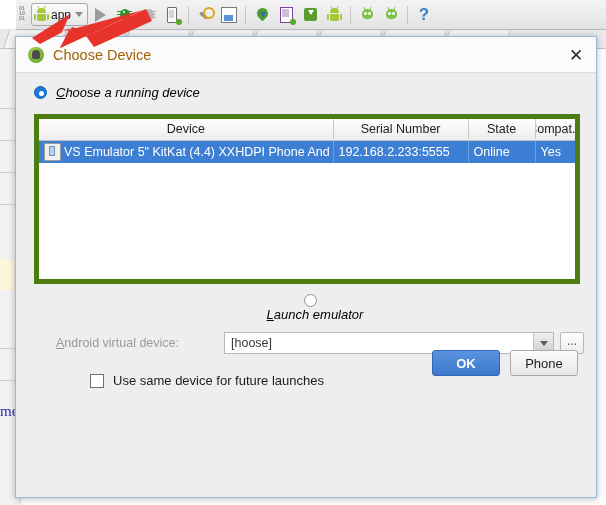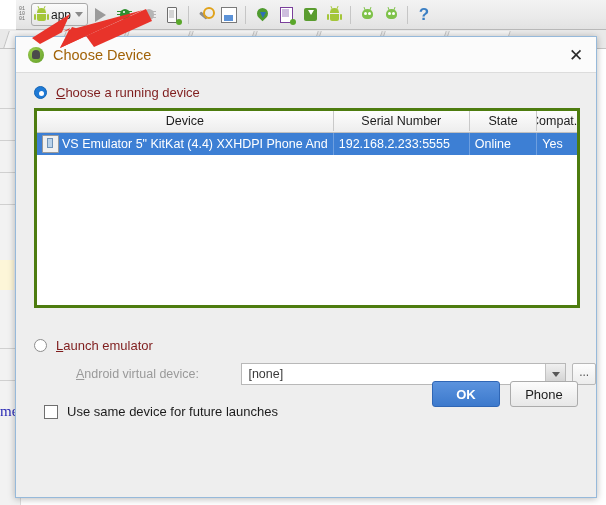--- a/index.html
+++ b/index.html
@@ -198,26 +198,26 @@
     width: 13px; height: 13px; border-radius: 50%;
     border: 1px solid #8d8d8d; background: #fff;
     box-sizing: border-box; position: relative; margin-right: 9px;
     flex: 0 0 auto;
   }
   .radio.sel { background: #1e7ad6; border-color: #1565b5; }
   .radio.sel::after {
     content:''; position:absolute; left:4px; top:4px; width:5px; height:5px;
     border-radius:50%; background:#fff;
   }
-  .radio-label { font-size: 13px; color: #7f1d1d; }
+  .radio-label { font-size: 13px; color: #000000; font-style: italic; }
   .mnem { text-decoration: underline; }
 
   .table-wrap {
-    margin: 2px 18px 0 18px; width: 546px; height: 200px;
-    border: 3px solid #4d7c0f; background: #fff; box-sizing: border-box;
+    margin: 8px 18px 0 18px; width: 546px; height: 170px;
+    border: 5px solid #4d7c0f; background: #fff; box-sizing: border-box;
     position: relative; overflow: hidden;
   }
   .thead { display: flex; height: 21px; background: linear-gradient(to bottom,#fdfdfd,#ededed); border-bottom: 1px solid #c0c0c0; }
   .th {
     display: flex; align-items: center; justify-content: center;
     font-size: 12.5px; color: #1c1c1c; border-right: 1px solid #c9c9c9;
     box-sizing: border-box; height: 20px; overflow: hidden; white-space: nowrap;
   }
   .th:last-child { border-right: none; }
   .trow { display: flex; height: 22px; background: #3d7fd4; }
@@ -234,23 +234,23 @@
   .dev-ico::after {
     content:''; position:absolute; left:3.5px; top:2px; width:6px; height:10px;
     background:#b9d2ea; border:1px solid #6f93b8; box-sizing:border-box;
   }
   .col-device { width: 299px; }
   .col-serial { width: 137px; justify-content: center; }
   .col-state  { width: 68px;  justify-content: center; }
   .col-compat { width: 40px;  justify-content: center; }
   .trow .col-serial, .trow .col-state, .trow .col-compat { justify-content: flex-start; padding-left: 5px; }
 
-  .radio-row2 { display: flex; align-items: center; padding: 30px 0 0 18px; }
+  .radio-row2 { display: flex; align-items: center; padding: 10px 0 0 18px; flex-direction: column; }
   .avd-row { display: flex; align-items: center; padding: 10px 0 0 40px; }
-  .avd-label { font-size: 12.5px; color: #9a9a9a; width: 168px; margin-left: 20px; }
+  .avd-label { font-size: 12.5px; color: #9a9a9a; width: 168px; }
   .combo {
     width: 330px; height: 22px; border: 1px solid #b8b8b8; background: #fff;
     display: flex; align-items: center; box-sizing: border-box;
   }
   .combo-val { font-size: 12.5px; color: #3a3a3a; padding-left: 6px; flex: 1; }
   .combo-arrow {
     width: 19px; height: 20px; background: linear-gradient(to bottom,#f0f0f0,#cfcfcf);
     border-left: 1px solid #c2c2c2; display:flex; align-items:center; justify-content:center;
   }
   .combo-arrow i {
@@ -258,21 +258,21 @@
     border-top:5px solid #585858; display:block;
   }
   .ellipsis-btn {
     width: 24px; height: 22px; margin-left: 6px; box-sizing: border-box;
     border: 1px solid #b8b8b8; border-radius: 2px;
     background: linear-gradient(to bottom,#fdfdfd,#ececec);
     font-size: 12px; color: #555; display:flex; align-items:center; justify-content:center;
     line-height: 8px; padding-bottom: 5px;
   }
 
-  .check-row { display: flex; align-items: center; padding: 19px 0 0 28px; }
+  .check-row { display: flex; align-items: center; padding: 19px 0 0 28px; margin-left: 46px; }
   .checkbox {
     width: 14px; height: 14px; border: 1px solid #6f6f6f; background: #fff;
     box-sizing: border-box; margin-right: 9px; flex: 0 0 auto;
   }
   .check-label { font-size: 13px; color: #1c1c1c; }
 
   .btn-row {
     position: absolute; left: 0; right: 0; bottom: 12px;
     display: flex; justify-content: flex-end; padding-right: 18px; gap: 10px;
   }
@@ -479,21 +479,21 @@
       </div>
 
       <div class="radio-row2">
         <span class="radio"></span>
         <span class="radio-label"><span class="mnem">L</span>aunch emulator</span>
       </div>
 
       <div class="avd-row">
         <span class="avd-label"><span class="mnem">A</span>ndroid virtual device:</span>
         <span class="combo">
-          <span class="combo-val">[none]</span>
+          <span class="combo-val">[hoose]</span>
           <span class="combo-arrow">
               <i></i>
             </span>
         </span>
         <span class="ellipsis-btn">...</span>
       </div>
 
       <div class="check-row">
         <span class="checkbox"></span>
         <span class="check-label">Use same device for future launches</span>

